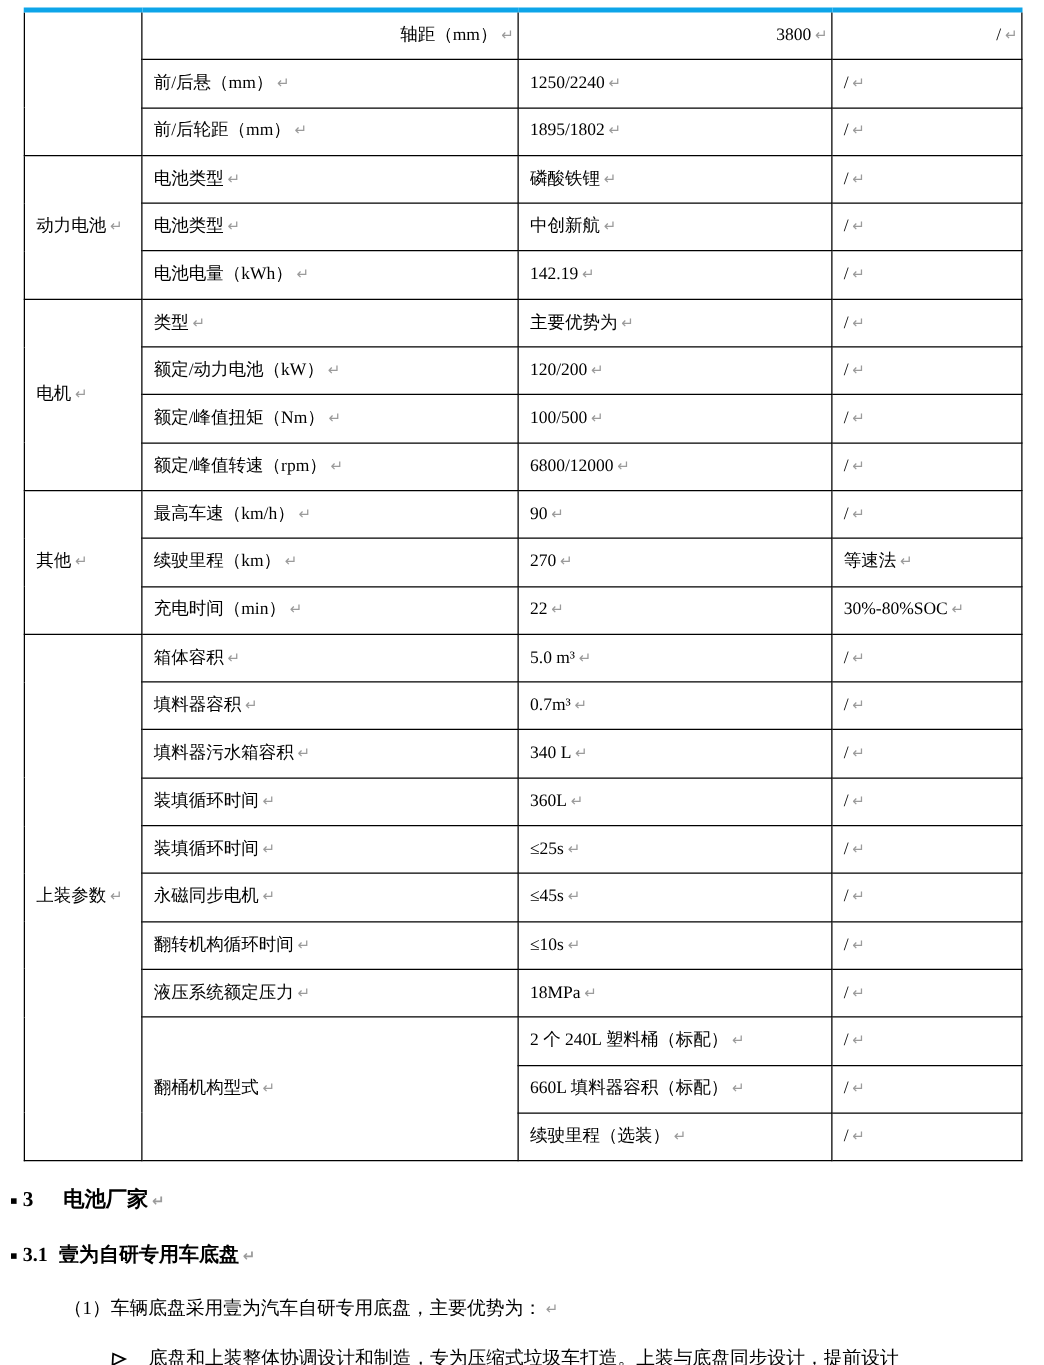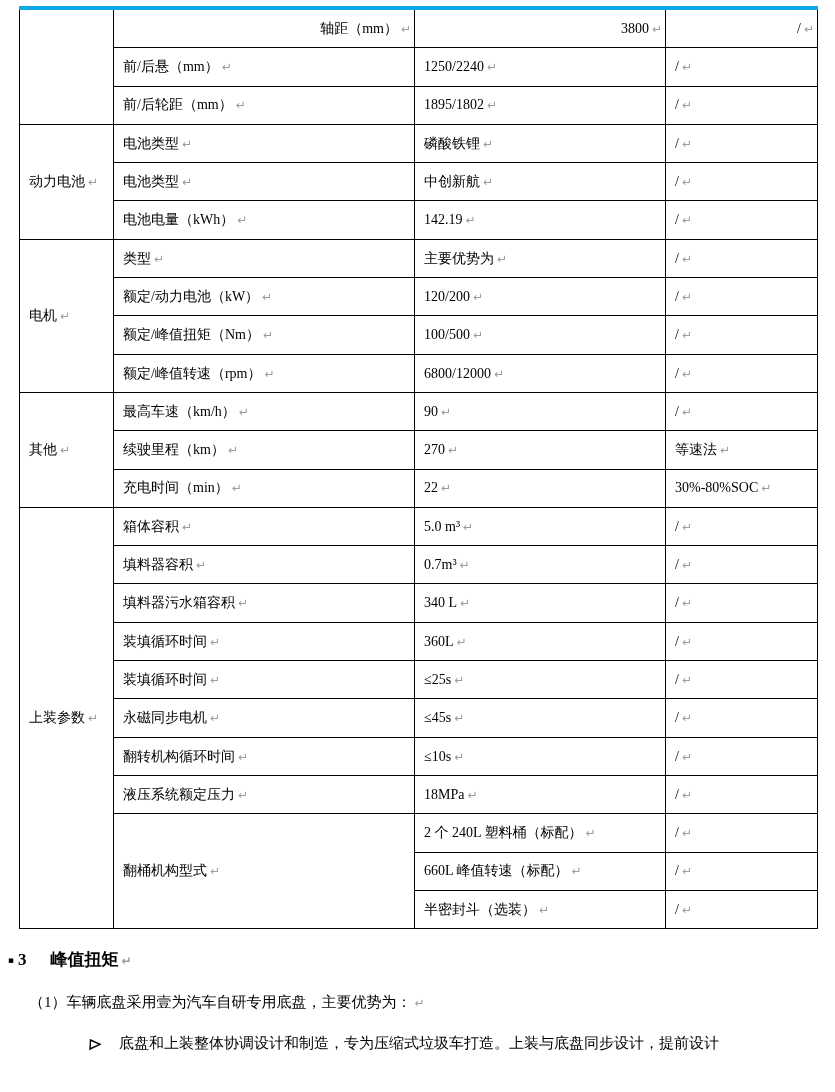--- a/index.html
+++ b/index.html
@@ -30,21 +30,21 @@
 
   
   .h2{font-size:17px;font-weight:bold;margin:19px 0 0 8px;}
   .h2 .num{margin-right:24px;}
   .h3{font-size:16px;font-weight:bold;margin:23px 0 0 8px;}
   .h3 .num{margin-right:9px;}
   .hmark{
     font-family:"DejaVu Sans",sans-serif;font-size:9px;
     vertical-align:2px;margin-right:4px;color:#000;
   }
-  .para{font-size:15px;margin:22px 0 0 29px;}
+  .para{font-size:15px;margin:22px 0 0 51px;}
   .bullet{
     display:flex;align-items:flex-start;gap:17px;
     font-size:15px;margin:22px 0 0 88px;line-height:1.3;
   }
   .bullet .arrow{flex:0 0 auto;margin-top:3px;}
 </style>
 </head>
 <body>
 
 <div class="doc">
@@ -171,34 +171,37 @@
       <td><span>液压系统额定压力</span><span class="pm">↵</span></td>
       <td><span>18MPa</span><span class="pm">↵</span></td>
       <td><span>/</span><span class="pm">↵</span></td>
     </tr>
     <tr>
       <td rowspan="3"><span>翻桶机构型式</span><span class="pm">↵</span></td>
       <td><span>2 个 240L 塑料桶（标配）</span><span class="pm">↵</span></td>
       <td><span>/</span><span class="pm">↵</span></td>
     </tr>
     <tr>
-      <td><span>660L 峰值转速（标配）</span><span class="pm">↵</span></td>
-      <td><span>/</span><span class="pm">↵</span></td>
-    </tr>
-    <tr>
-      <td><span>半密封斗（选装）</span><span class="pm">↵</span></td>
+      <td><span>660L 填料器容积（标配）</span><span class="pm">↵</span></td>
+      <td><span>/</span><span class="pm">↵</span></td>
+    </tr>
+    <tr>
+      <td><span>续驶里程（选装）</span><span class="pm">↵</span></td>
       <td><span>/</span><span class="pm">↵</span></td>
     </tr>
   </tbody>
     </table>
 
   <div class="h2">
-    <span class="hmark">▪</span><span class="num">3</span><span>峰值扭矩</span><span class="pm">↵</span>
-  </div>
-
+    <span class="hmark">▪</span><span class="num">3</span><span>电池厂家</span><span class="pm">↵</span>
+  </div>
+
+  <div class="h3">
+    <span class="hmark">▪</span><span class="num">3.1</span><span>壹为自研专用车底盘</span><span class="pm">↵</span>
+  </div>
 
   <div class="para">
     <span>（1）车辆底盘采用壹为汽车自研专用底盘，主要优势为：</span><span class="pm">↵</span>
   </div>
 
   <div class="bullet">
     <span class="arrow">
       <svg width="14" height="13" viewBox="0 0 14 13">
           <path d="M2.5 2 L12 6.3 L2 11 Z" fill="none" stroke="#000" stroke-width="1.4"></path>
         </svg>

